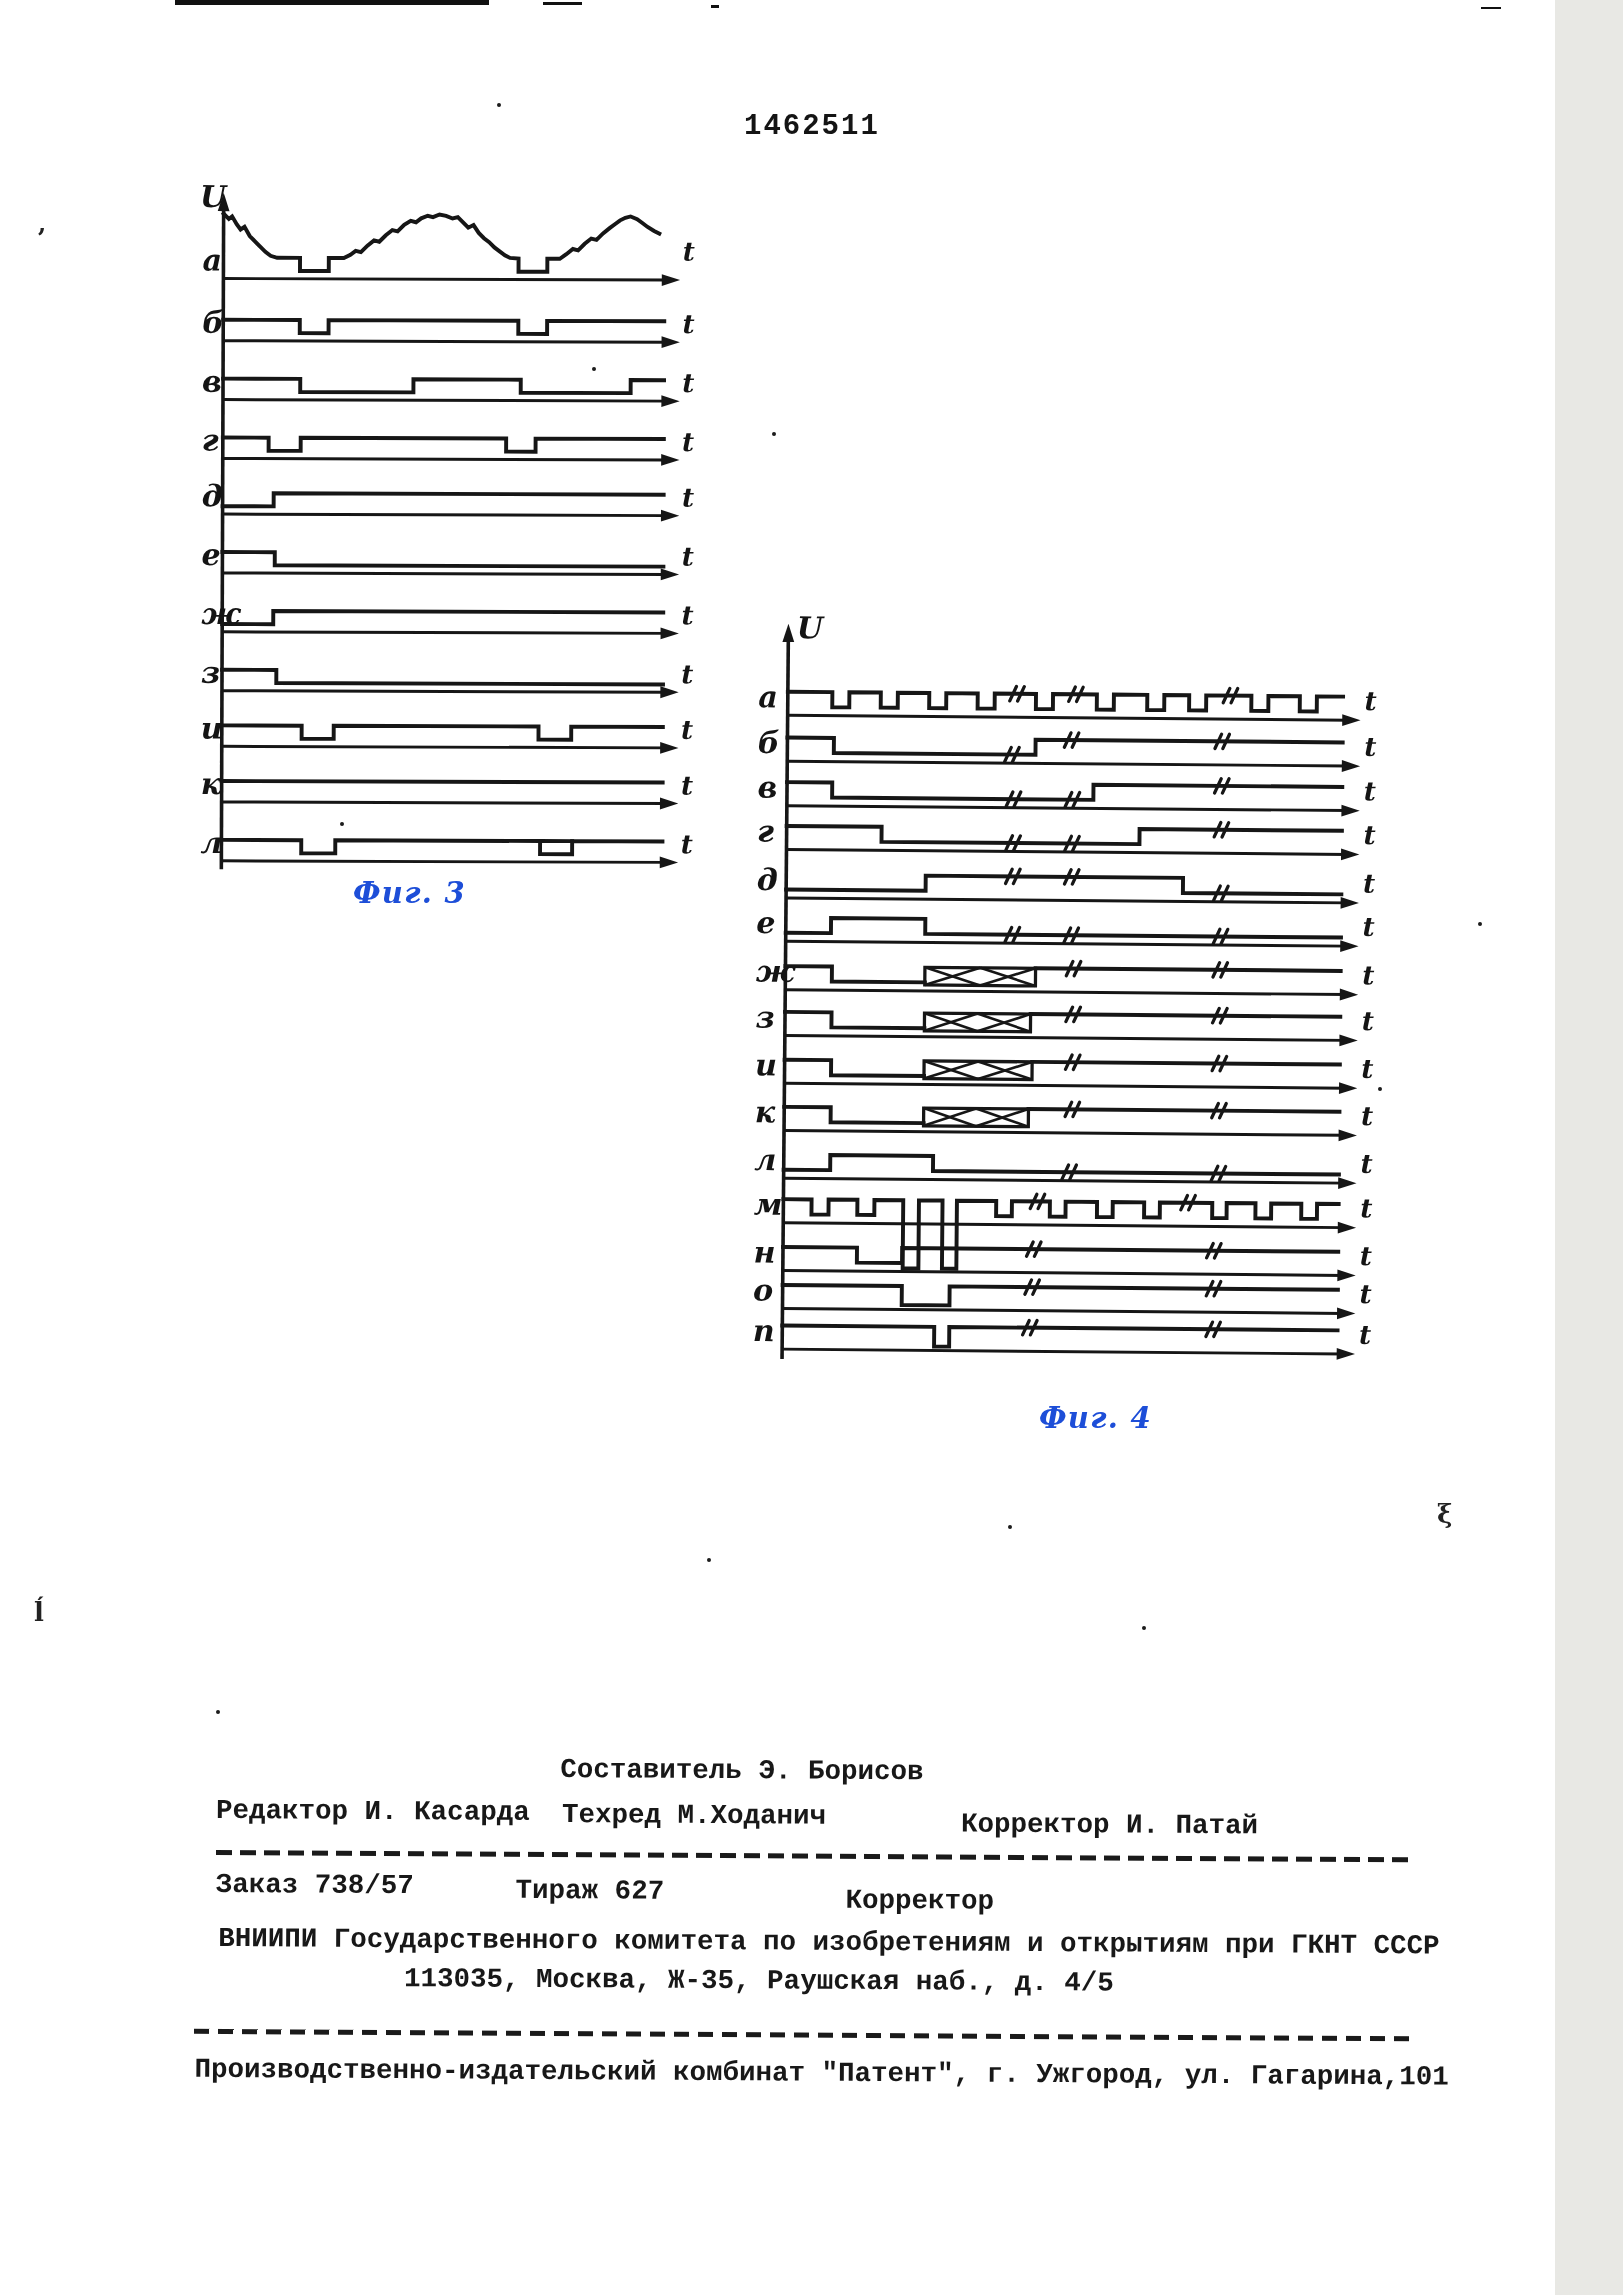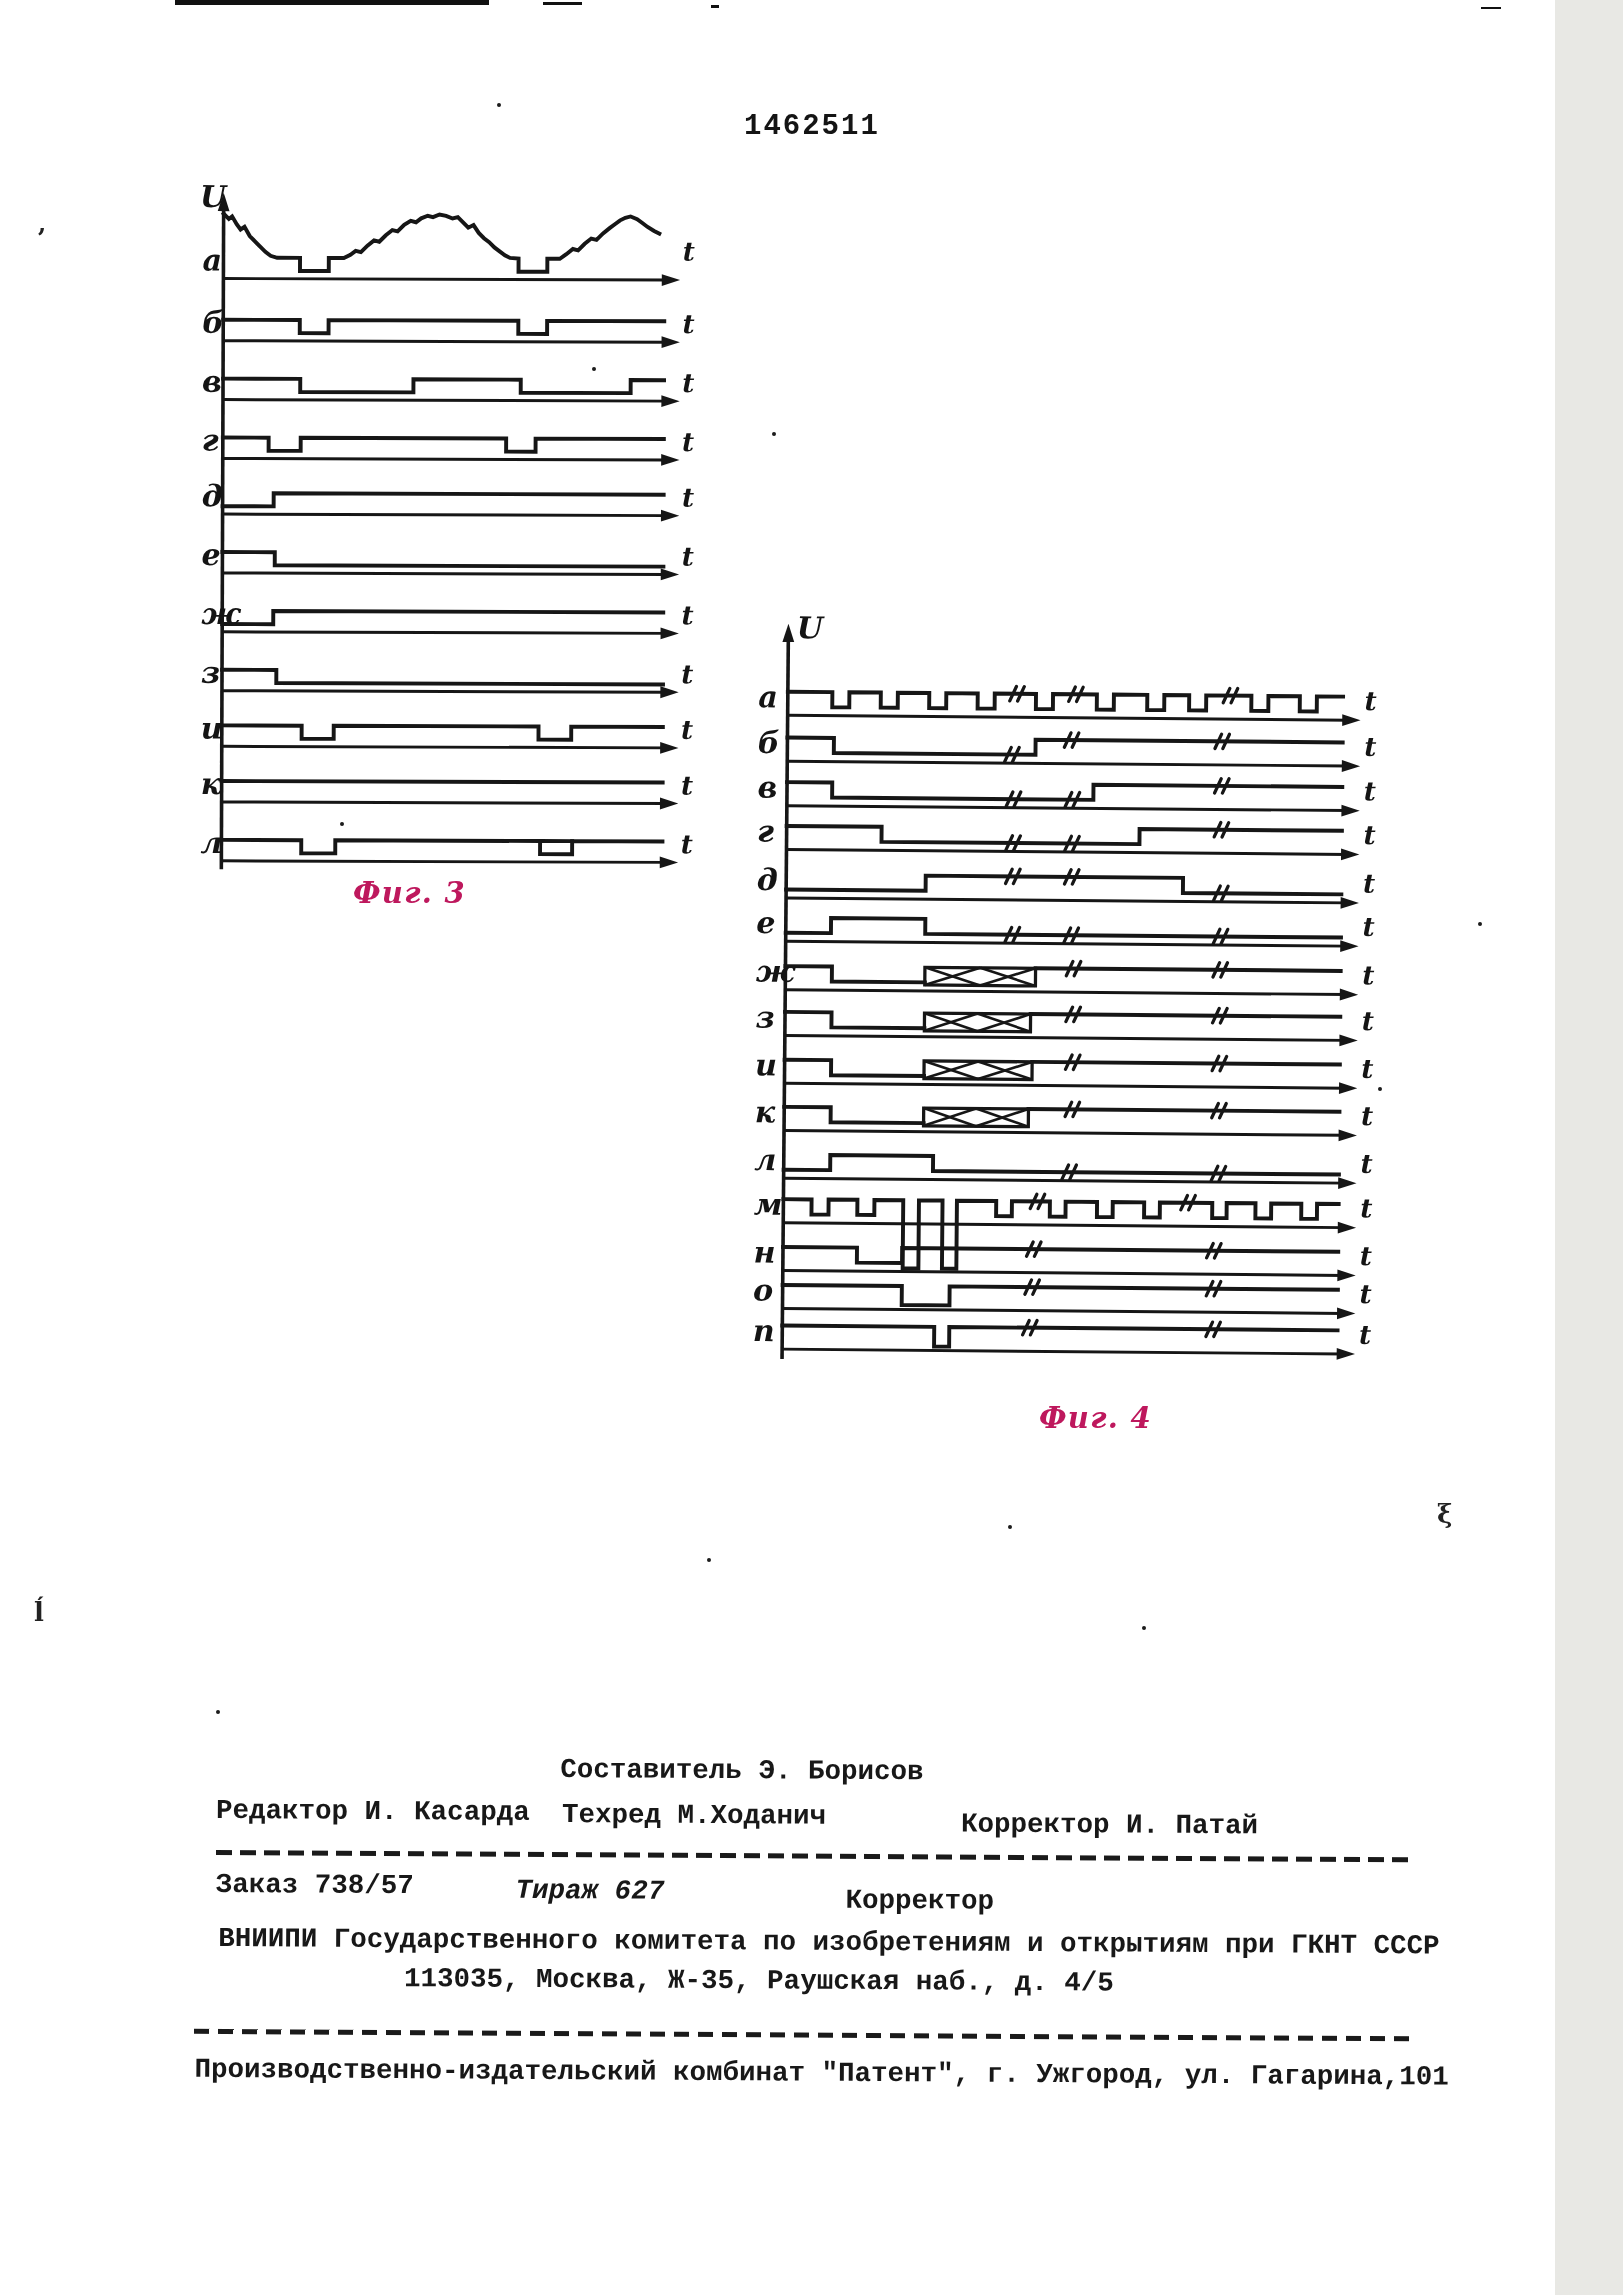--- a/index.html
+++ b/index.html
@@ -1,21 +1,21 @@
 <!DOCTYPE html>
 <html style="font-size:10.5px"><head>
 <meta charset="utf-8">
 <style>
   html,body{margin:0;padding:0;background:#e8e8e4;}
   .page{position:relative;width:1555px;height:2295px;background:#ffffff;overflow:hidden;
         font-family:"Liberation Serif",serif;color:#161616;}
   .patent-number{position:absolute;font:bold 29px "Liberation Mono","DejaVu Sans Mono",monospace;
         letter-spacing:2px;color:#141414;}
   .figsvg{position:absolute;}
-  .caption{position:absolute;font:bold italic 29px "DejaVu Serif",serif;color:#be185d;letter-spacing:1.3px;}
+  .caption{position:absolute;font:bold italic 29px "DejaVu Serif",serif;color:#1d4ed8;letter-spacing:1.3px;}
   .ft{position:absolute;font:bold 27.5px "Liberation Mono","DejaVu Sans Mono",monospace;
       white-space:pre;color:#181818;}
   .rule{position:absolute;height:4.6px;
       background:repeating-linear-gradient(90deg,#1a1a1a 0 15.7px,rgba(0,0,0,0) 15.7px 24px);}
   
   .sigline{fill:none;stroke:#161616;stroke-width:6;stroke-linejoin:miter;stroke-linecap:square;}
   .axline{stroke:#161616;stroke-width:4.5;}
   .vaxline{stroke:#161616;stroke-width:5.5;}
   .arrow{fill:#161616;stroke:none;}
   .hatchrect{fill:none;stroke:#161616;stroke-width:5;}
@@ -274,21 +274,21 @@
       <line x1="704" y1="1105" x2="714" y2="1083" class="brk"></line>
     </svg>
   <div class="caption" id="fig4cap" style="left: 1039px; top: 1401px; font-style: italic;">Фиг. 4</div>
 
   <div id="footer" style="position: absolute; left: 0px; top: 0px; width: 1623px; height: 2295px; transform: rotate(0.35deg); transform-origin: 216px 1833px;">
       <div class="ft" style="left: 560px; top: 1752px;">Составитель Э. Борисов</div>
       <div class="ft" style="left: 216px; top: 1795px;">Редактор И. Касарда</div>
       <div class="ft" style="left: 562px; top: 1797px;">Техред М.Ходанич</div>
       <div class="ft" style="left: 961px; top: 1804px;">Корректор И. Патай</div>
       <div class="ft" style="left: 216px; top: 1869px;">Заказ 738/57</div>
-      <div class="ft" style="left: 516px; top: 1873px; font-style: italic;">Тираж 627</div>
+      <div class="ft" style="left: 516px; top: 1873px;">Тираж 627</div>
       <div class="ft" style="left: 846px; top: 1881px;">Корректор</div>
       <div class="ft" style="left: 219px; top: 1923px;">ВНИИПИ Государственного комитета по изобретениям и открытиям при ГКНТ СССР</div>
       <div class="ft" style="left: 405px; top: 1962px;">113035, Москва, Ж-35, Раушская наб., д. 4/5</div>
       <div class="ft" style="left: 196px; top: 2054px;">Производственно-издательский комбинат "Патент", г. Ужгород, ул. Гагарина,101</div>
       <div class="rule" style="left: 216px; top: 1850px; width: 1193px;"></div>
       <div class="rule" style="left: 195px; top: 2029px; width: 1221px;"></div>
     </div>
   <div id="artifacts">
       <div class="abar" style="left: 175px; top: 0px; width: 314px; height: 4.6px;"></div>
       <div class="abar" style="left: 543px; top: 2px; width: 39px; height: 2.6px;"></div>

